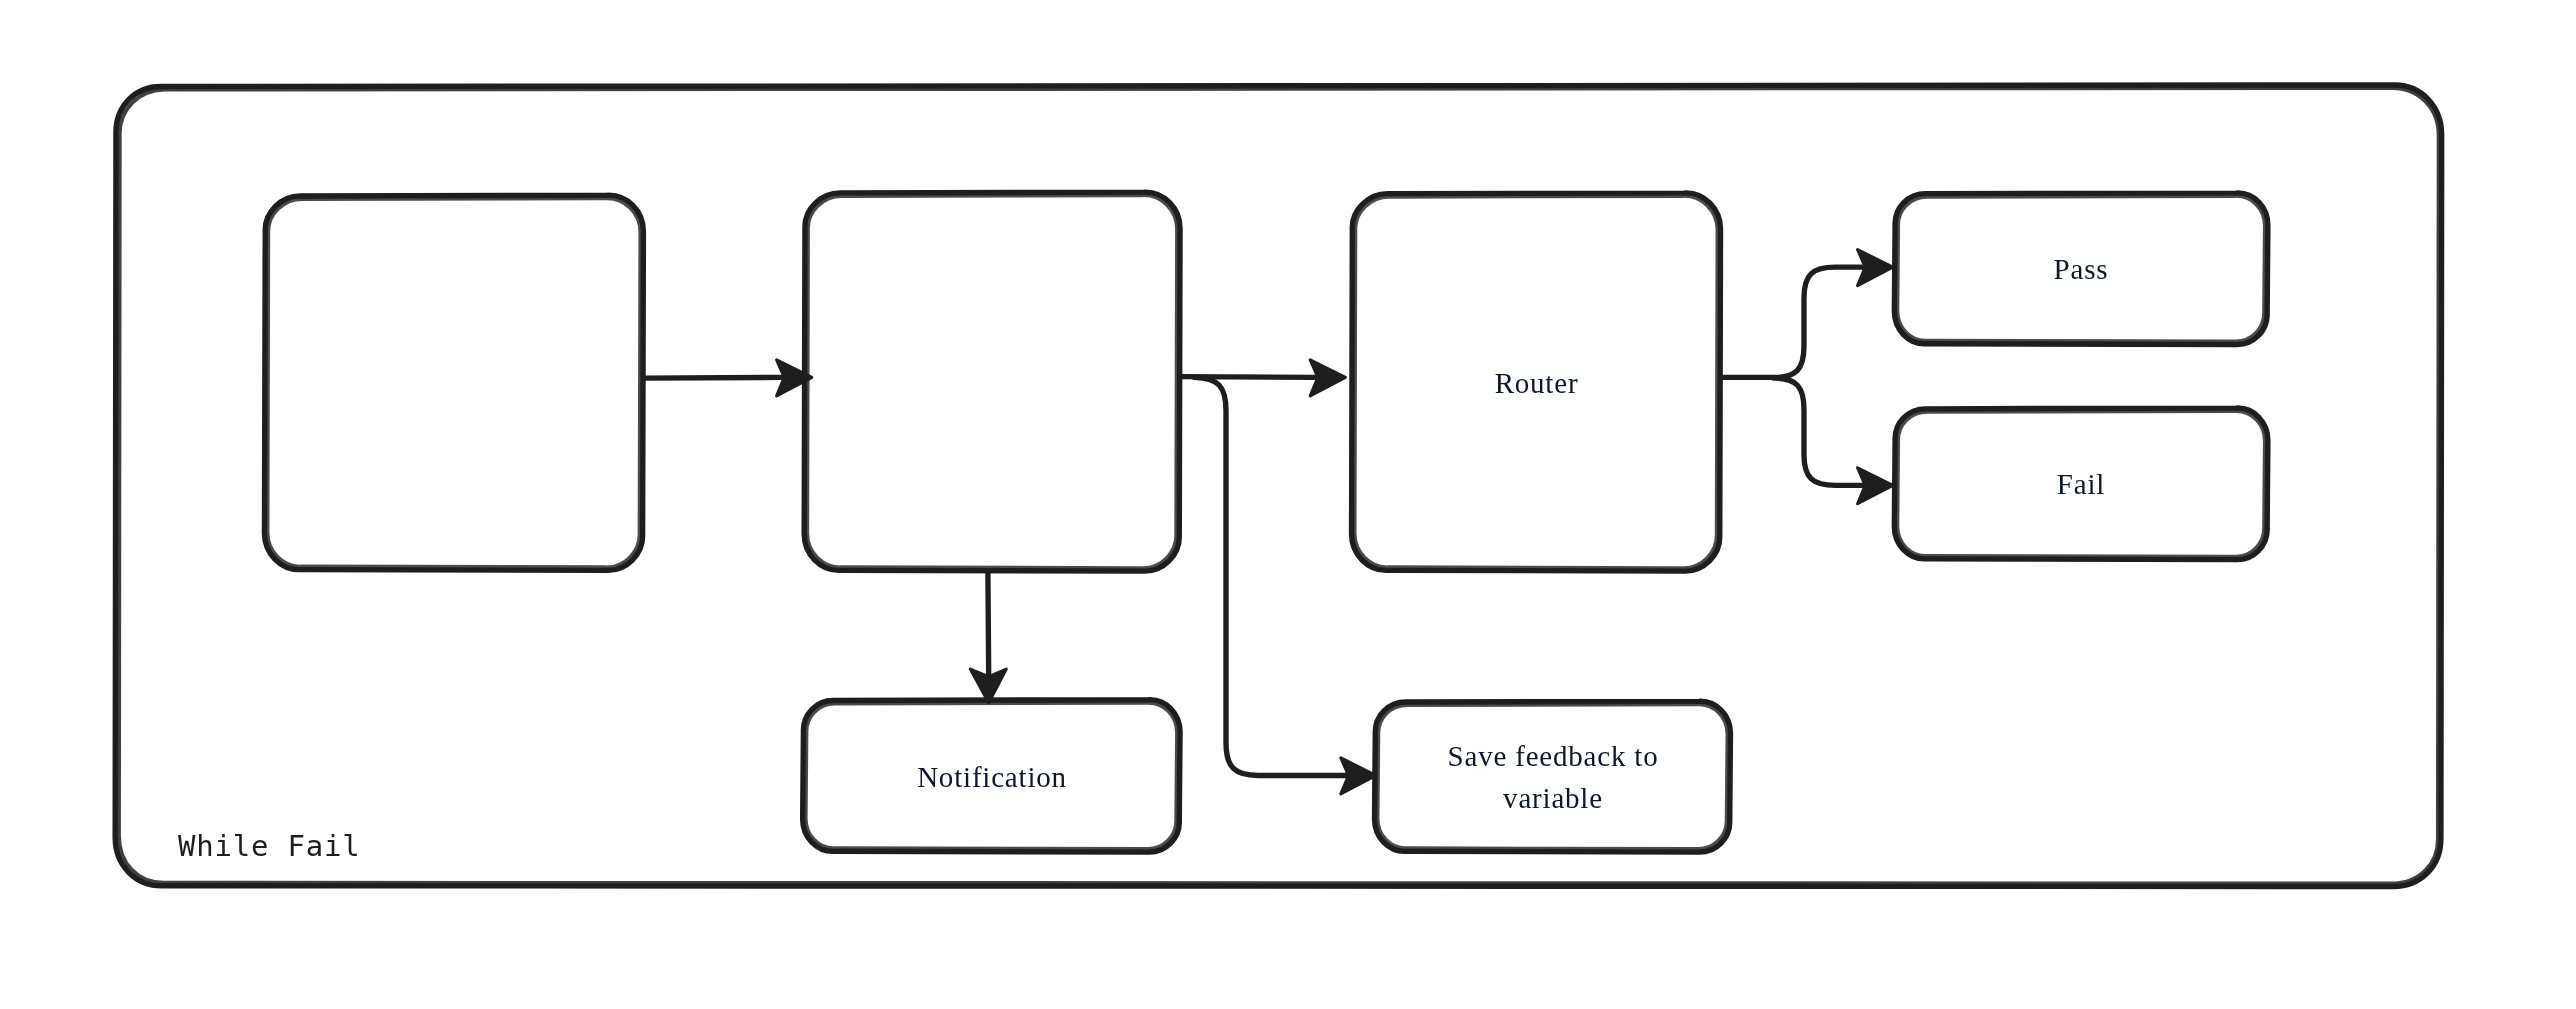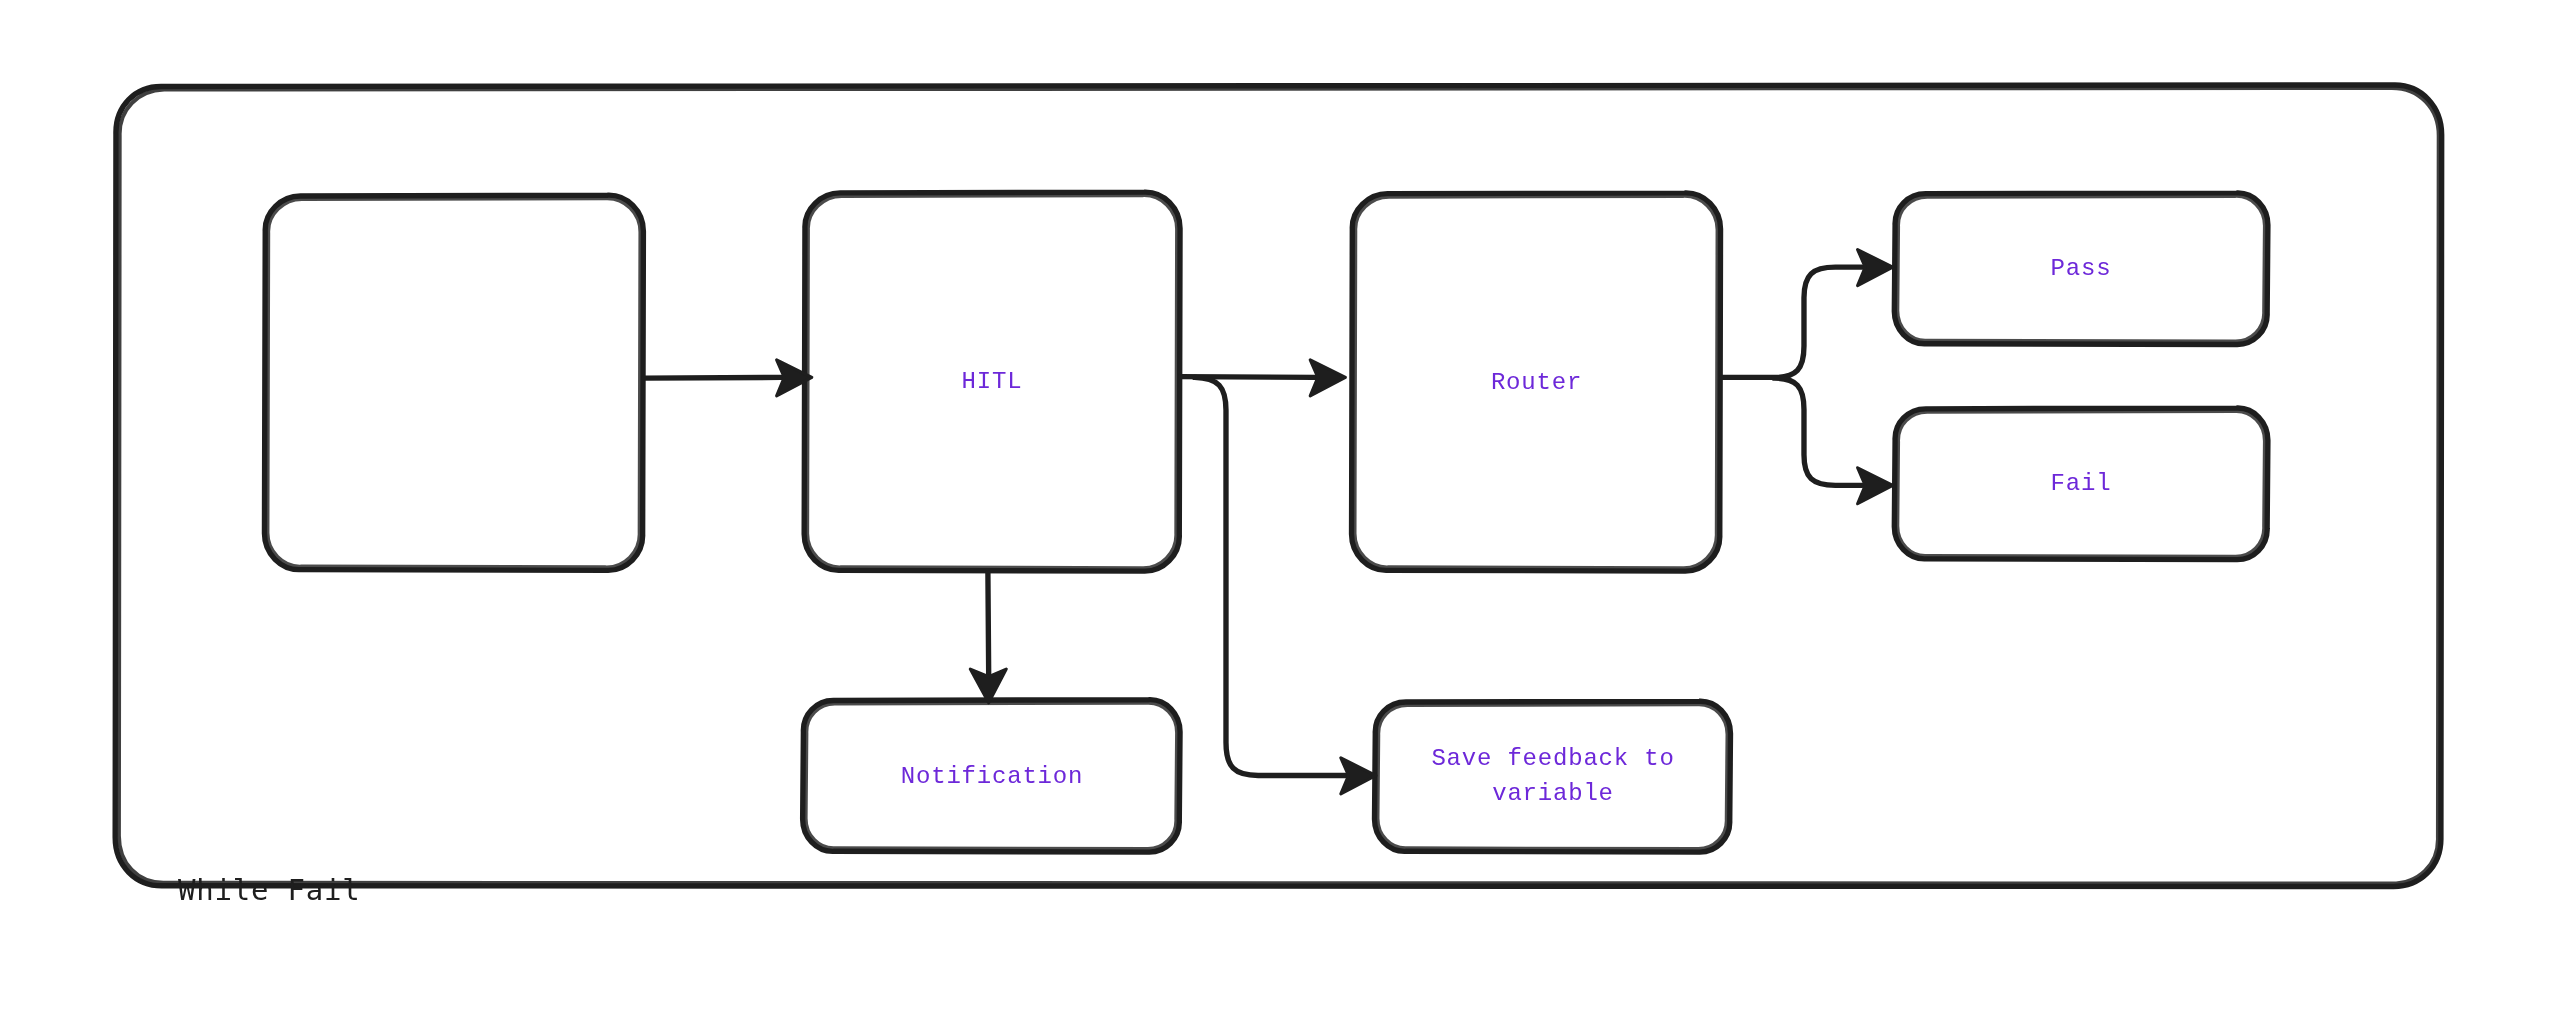--- a/index.html
+++ b/index.html
@@ -24,36 +24,35 @@
     top: 0;
     width: 2576px;
     height: 1009px;
   }
   .node-label {
     position: absolute;
     display: flex;
     align-items: center;
     justify-content: center;
     text-align: center;
-    color: #6d28d9;
-    font-family: Liberation Mono, monospace;
-    font-size: 24px;
+    color: #0f172a;
+    font-family: Liberation Serif, serif;
+    font-size: 29px;
     line-height: 1.45;
     letter-spacing: 0.8px;
     white-space: pre-line;
     pointer-events: none;
   }
   .group-label {
     position: absolute;
     color: #1e1e1e;
     font-family: "DejaVu Sans Mono", "Liberation Mono", monospace;
     font-size: 29px;
     letter-spacing: 0.8px;
     white-space: nowrap;
-    margin-top: 44px;
   }
   .rough-shape {
     fill: none;
     stroke: #1e1e1e;
     stroke-linecap: round;
     stroke-linejoin: round;
   }
   .edge-line {
     fill: none;
     stroke: #1e1e1e;
@@ -197,21 +196,20 @@
       <path class="edge-line" d="M 2317 494
                C 2346 494 2356 505 2356 535
                L 2356 594 C 2356 624 2367 634 2397 634
                L 2432 634"></path>
       <path class="arrow-head" d="M 2426 611 L 2472 634 L 2426 658 L 2436 634 Z"></path>
     </g>
 
   </svg>
 
 
-  <div class="node-label" style="left:804px; top:193px; width:376px; height:378px;">HITL</div>
 
   <div class="node-label" style="left:1352px; top:194px; width:369px; height:378px;">Router</div>
 
   <div class="node-label" style="left:1894px; top:194px; width:374px; height:151px;">Pass</div>
 
   <div class="node-label" style="left:803px; top:701px; width:378px; height:152px;">Notification</div>
 
   <div class="node-label" style="left:1894px; top:409px; width:374px; height:151px;">Fail</div>
 
   <div class="node-label" style="left:1375px; top:702px; width:356px; height:150px;">Save feedback to

